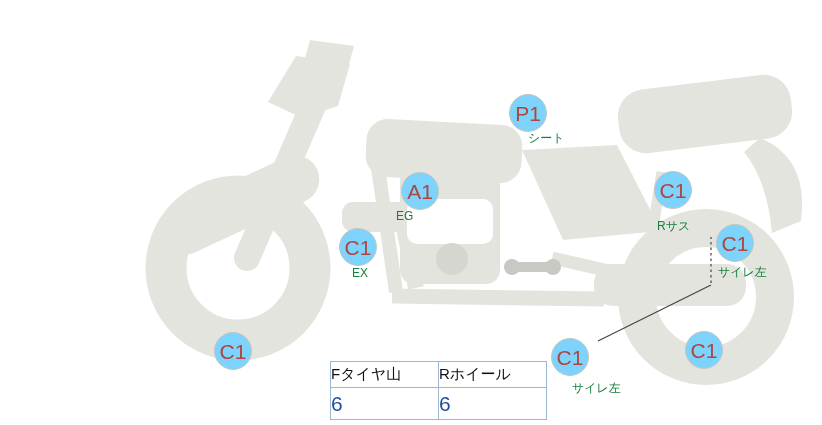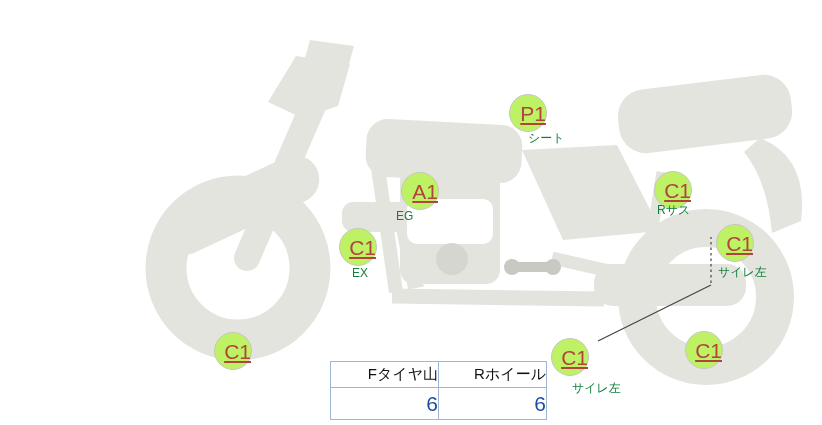--- a/index.html
+++ b/index.html
@@ -1,30 +1,30 @@
 <!DOCTYPE html>
 <html><head>
 <meta charset="utf-8">
 <style>
   html,body{margin:0;padding:0;background:#fff;}
   body{font-family:"Liberation Sans","DejaVu Sans",sans-serif;}
   .stage{position:relative;width:822px;height:425px;background:#fff;overflow:hidden;}
   .stage svg{position:absolute;left:0;top:0;}
   .marker{
     position:absolute;width:38px;height:38px;border-radius:50%;
-    background:#bef264;border:1px solid #c6c6c0;box-sizing:border-box;
-    display:flex;align-items:center;justify-content:flex-end;
-    font-size:21px;color:#b0453e;line-height:1;text-decoration:underline;
+    background:#7dd3fc;border:1px solid #c6c6c0;box-sizing:border-box;
+    display:flex;align-items:center;justify-content:center;
+    font-size:21px;color:#b0453e;line-height:1;
   }
   .mlabel{
     position:absolute;font-size:12px;color:#15803d;white-space:nowrap;line-height:1.2;
   }
   .tire-table{position:absolute;left:330px;top:361px;border-collapse:collapse;background:#fff;}
   .tire-table th,.tire-table td{
-    border:1px solid #9db6d2;text-align:right;font-weight:normal;padding:0;margin-left:21px;
+    border:1px solid #9db6d2;text-align:left;font-weight:normal;padding:0;margin-left:21px;
   }
   .tire-table th{width:107px;height:25px;font-size:15px;color:#111;}
   .tire-table td{height:31px;font-size:21px;color:#1d4f9e;}
 </style>
 </head>
 <body>
 
 <div class="stage">
 
   <svg viewBox="0 0 822 425" width="822" height="425">
@@ -84,21 +84,21 @@
   <div class="mlabel" style="left:528px;top:131px">シート</div>
 
   <div class="marker" style="left:401px;top:172px">
       <span>A1</span>
     </div>
   <div class="mlabel" style="left:396px;top:209px">EG</div>
 
   <div class="marker" style="left:654px;top:171px">
       <span>C1</span>
     </div>
-  <div class="mlabel" style="left:657px;top:203px">Rサス</div>
+  <div class="mlabel" style="left:657px;top:219px">Rサス</div>
 
   <div class="marker" style="left:339px;top:228px">
       <span>C1</span>
     </div>
   <div class="mlabel" style="left:352px;top:266px">EX</div>
 
   <div class="marker" style="left:716px;top:224px">
       <span>C1</span>
     </div>
   <div class="mlabel" style="left:718px;top:265px">サイレ左</div>

